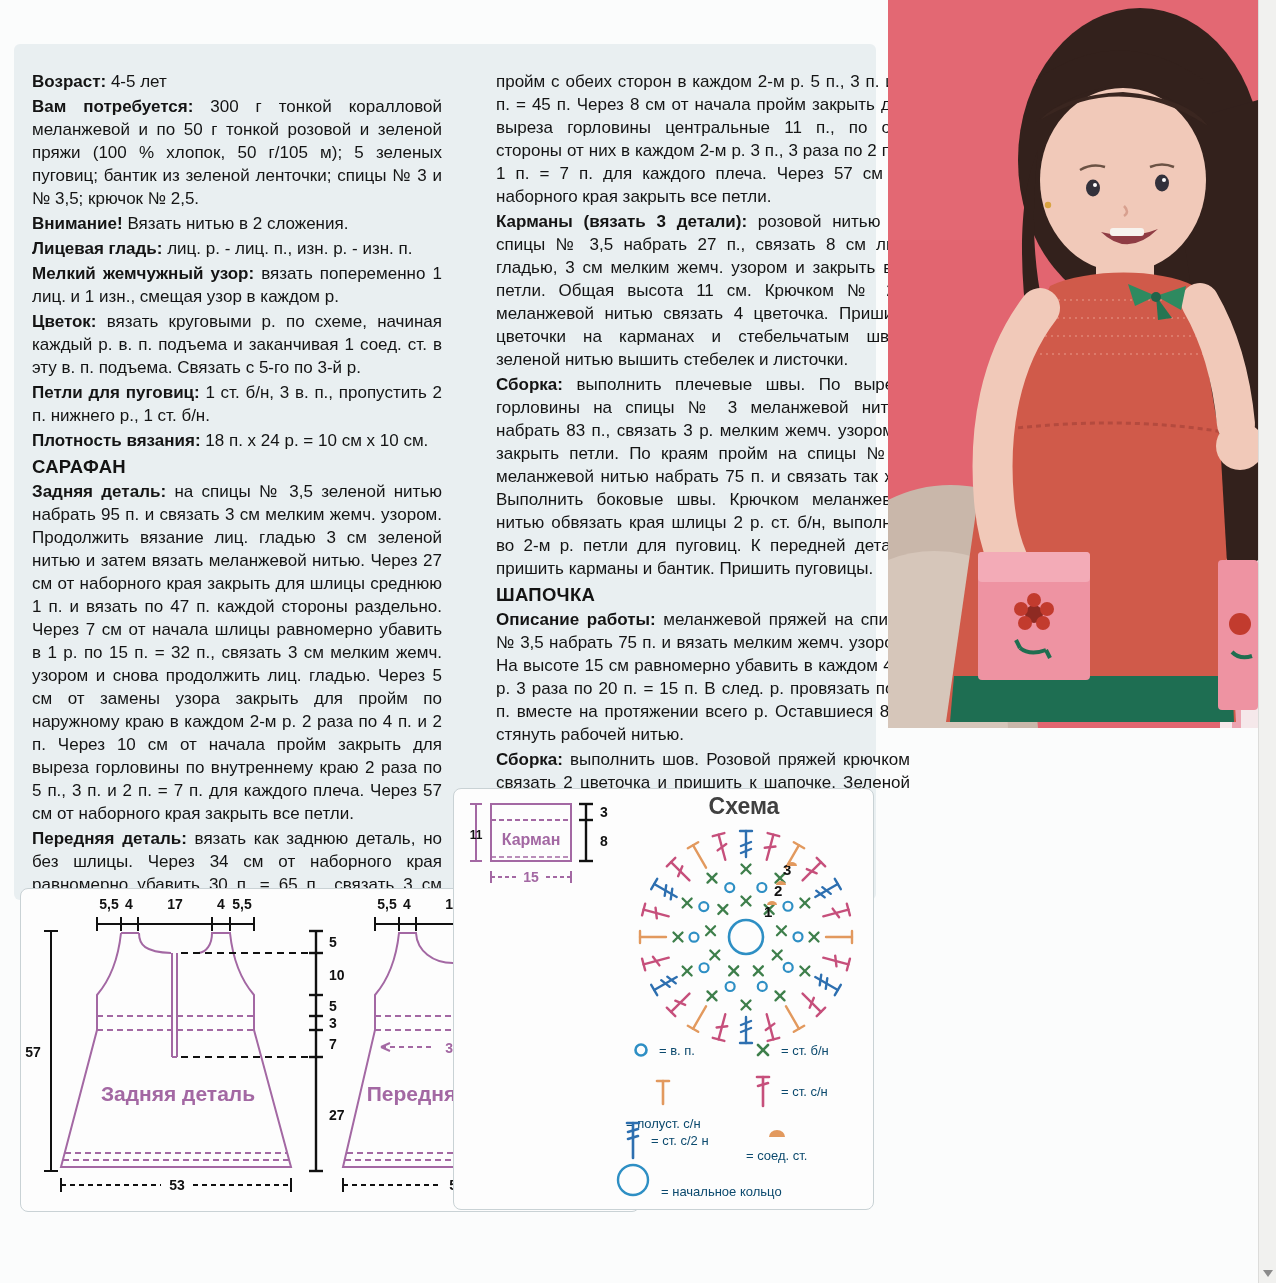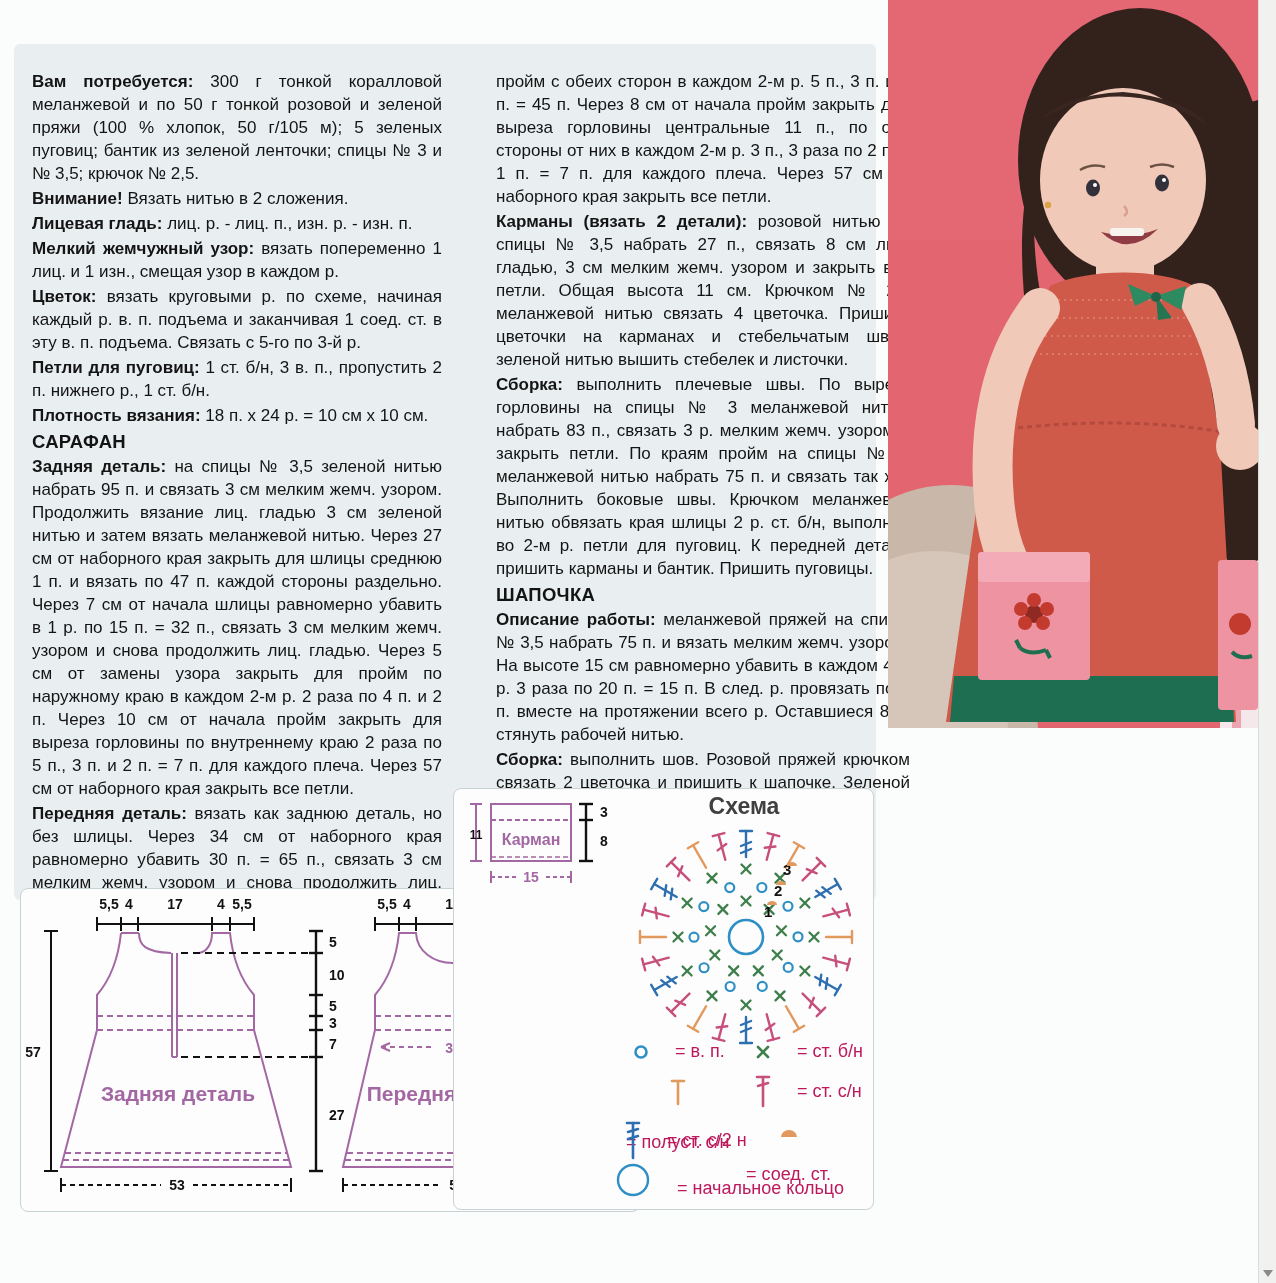--- a/index.html
+++ b/index.html
@@ -11,53 +11,54 @@
   #mid-col{left:456px;width:414px;margin-left:40px;}
   .para{margin:0 0 2px;font-size:17px;line-height:23px;text-align:justify;}
   .para b{font-weight:700;}
   h3.section{margin:3px 0 2px;font-size:18.5px;font-weight:700;letter-spacing:.3px;line-height:23px;}
   .endmark{color:#2e7fc0;font-size:16px;}
   .diagram-box{position:absolute;background:#fdfdfd;border:1px solid #c9d2d5;border-radius:8px;}
   #dress-box{left:20px;top:888px;width:618px;height:322px;}
   #chart-box{left:453px;top:788px;width:419px;height:420px;}
   #chart-title{position:absolute;left:150px;top:4px;width:280px;text-align:center;
                color:#404040;font-size:23px;font-weight:700;}
-  .leg-item{position:absolute;display:flex;align-items:center;gap:25px;font-size:18px;color:#be185d;}
+  .leg-item{position:absolute;display:flex;align-items:center;gap:9px;font-size:13px;color:#0c4a6e;}
   #photo-wrap{position:absolute;left:888px;top:0;width:370px;height:728px;}
   #scrollbar{position:absolute;left:1258px;top:0;width:18px;height:1283px;background:#f1f1ef;border-left:1px solid #dcdcda;box-sizing:border-box;}
   #scroll-down{position:absolute;left:1px;bottom:2px;width:16px;height:18px;display:flex;align-items:center;justify-content:center;cursor:pointer;}
   #scroll-down .tri{width:0;height:0;border:5px solid transparent;border-top:7px solid #8b8b8b;margin-top:7px;}
   svg text{font-family:"Liberation Sans",sans-serif;}
   .dim{font-size:14px;font-weight:700;fill:#111;}
   .dim-s{font-size:12px;font-weight:700;fill:#111;}
   .plabel{fill:#a368a3;font-size:21px;font-weight:700;}
   .plabel-s{fill:#a368a3;font-size:16px;font-weight:700;}
 </style>
 </head>
 <body>
 
 <div id="page">
   <div id="tint"></div>
 
   <div id="left-col" class="col">
+    <p class="para"><b>Возраст:</b> <span>4-5 лет</span></p>
     <p class="para"><b>Вам потребуется:</b> <span>300 г тонкой коралловой меланжевой и по 50 г тонкой розовой и зеленой пряжи (100 % хлопок, 50 г/105 м); 5 зеленых пуговиц; бантик из зеленой ленточки; спицы № 3 и № 3,5; крючок № 2,5.</span></p>
     <p class="para"><b>Внимание!</b> <span>Вязать нитью в 2 сложения.</span></p>
     <p class="para"><b>Лицевая гладь:</b> <span>лиц. р. - лиц. п., изн. р. - изн. п.</span></p>
     <p class="para"><b>Мелкий жемчужный узор:</b> <span>вязать попеременно 1 лиц. и 1 изн., смещая узор в каждом р.</span></p>
     <p class="para"><b>Цветок:</b> <span>вязать круговыми р. по схеме, начиная каждый р. в. п. подъема и заканчивая 1 соед. ст. в эту в. п. подъема. Связать с 5-го по 3-й р.</span></p>
     <p class="para"><b>Петли для пуговиц:</b> <span>1 ст. б/н, 3 в. п., пропустить 2 п. нижнего р., 1 ст. б/н.</span></p>
     <p class="para"><b>Плотность вязания:</b> <span>18 п. х 24 р. = 10 см х 10 см.</span></p>
     <h3 class="section">САРАФАН</h3>
     <p class="para"><b>Задняя деталь:</b> <span>на спицы № 3,5 зеленой нитью набрать 95 п. и связать 3 см мелким жемч. узором. Продолжить вязание лиц. гладью 3 см зеленой нитью и затем вязать меланжевой нитью. Через 27 см от наборного края закрыть для шлицы среднюю 1 п. и вязать по 47 п. каждой стороны раздельно. Через 7 см от начала шлицы равномерно убавить в 1 р. по 15 п. = 32 п., связать 3 см мелким жемч. узором и снова продолжить лиц. гладью. Через 5 см от замены узора закрыть для пройм по наружному краю в каждом 2-м р. 2 раза по 4 п. и 2 п. Через 10 см от начала пройм закрыть для выреза горловины по внутреннему краю 2 раза по 5 п., 3 п. и 2 п. = 7 п. для каждого плеча. Через 57 см от наборного края закрыть все петли.</span></p>
     <p class="para"><b>Передняя деталь:</b> <span>вязать как заднюю деталь, но без шлицы. Через 34 см от наборного края равномерно убавить 30 п. = 65 п., связать 3 см мелким жемч. узором и снова продолжить лиц. гладью. Через 5 см от замены узора закрыть для</span></p>
   </div>
 
   <div id="mid-col" class="col">
     <p class="para"><span>пройм с обеих сторон в каждом 2-м р. 5 п., 3 п. и 2 п. = 45 п. Через 8 см от начала пройм закрыть для выреза горловины центральные 11 п., по обе стороны от них в каждом 2-м р. 3 п., 3 раза по 2 п. и 1 п. = 7 п. для каждого плеча. Через 57 см от наборного края закрыть все петли.</span></p>
-    <p class="para"><b>Карманы (вязать 2 детали):</b> <span>розовой нитью на спицы № 3,5 набрать 27 п., связать 8 см лиц. гладью, 3 см мелким жемч. узором и закрыть все петли. Общая высота 11 см. Крючком № 2,5 меланжевой нитью связать 4 цветочка. Пришить цветочки на карманах и стебельчатым швом зеленой нитью вышить стебелек и листочки.</span></p>
+    <p class="para"><b>Карманы (вязать 3 детали):</b> <span>розовой нитью на спицы № 3,5 набрать 27 п., связать 8 см лиц. гладью, 3 см мелким жемч. узором и закрыть все петли. Общая высота 11 см. Крючком № 2,5 меланжевой нитью связать 4 цветочка. Пришить цветочки на карманах и стебельчатым швом зеленой нитью вышить стебелек и листочки.</span></p>
     <p class="para"><b>Сборка:</b> <span>выполнить плечевые швы. По вырезу горловины на спицы № 3 меланжевой нитью набрать 83 п., связать 3 р. мелким жемч. узором и закрыть петли. По краям пройм на спицы № 3 меланжевой нитью набрать 75 п. и связать так же. Выполнить боковые швы. Крючком меланжевой нитью обвязать края шлицы 2 р. ст. б/н, выполняя во 2-м р. петли для пуговиц. К передней детали пришить карманы и бантик. Пришить пуговицы.</span></p>
     <h3 class="section">ШАПОЧКА</h3>
     <p class="para"><b>Описание работы:</b> <span>меланжевой пряжей на спицы № 3,5 набрать 75 п. и вязать мелким жемч. узором. На высоте 15 см равномерно убавить в каждом 4-м р. 3 раза по 20 п. = 15 п. В след. р. провязать по 2 п. вместе на протяжении всего р. Оставшиеся 8 п. стянуть рабочей нитью.</span></p>
     <p class="para"><b>Сборка:</b> <span>выполнить шов. Розовой пряжей крючком связать 2 цветочка и пришить к шапочке. Зеленой пряжей вышить листочки.</span> <span class="endmark">❋</span></p>
   </div>
 
   <div id="photo-wrap">
     <svg width="370" height="728" viewBox="0 0 370 728">
       <rect x="0" y="0" width="370" height="728" fill="#e26570"></rect>
       <rect x="0" y="0" width="370" height="240" fill="#e56a74" opacity=".6"></rect>

